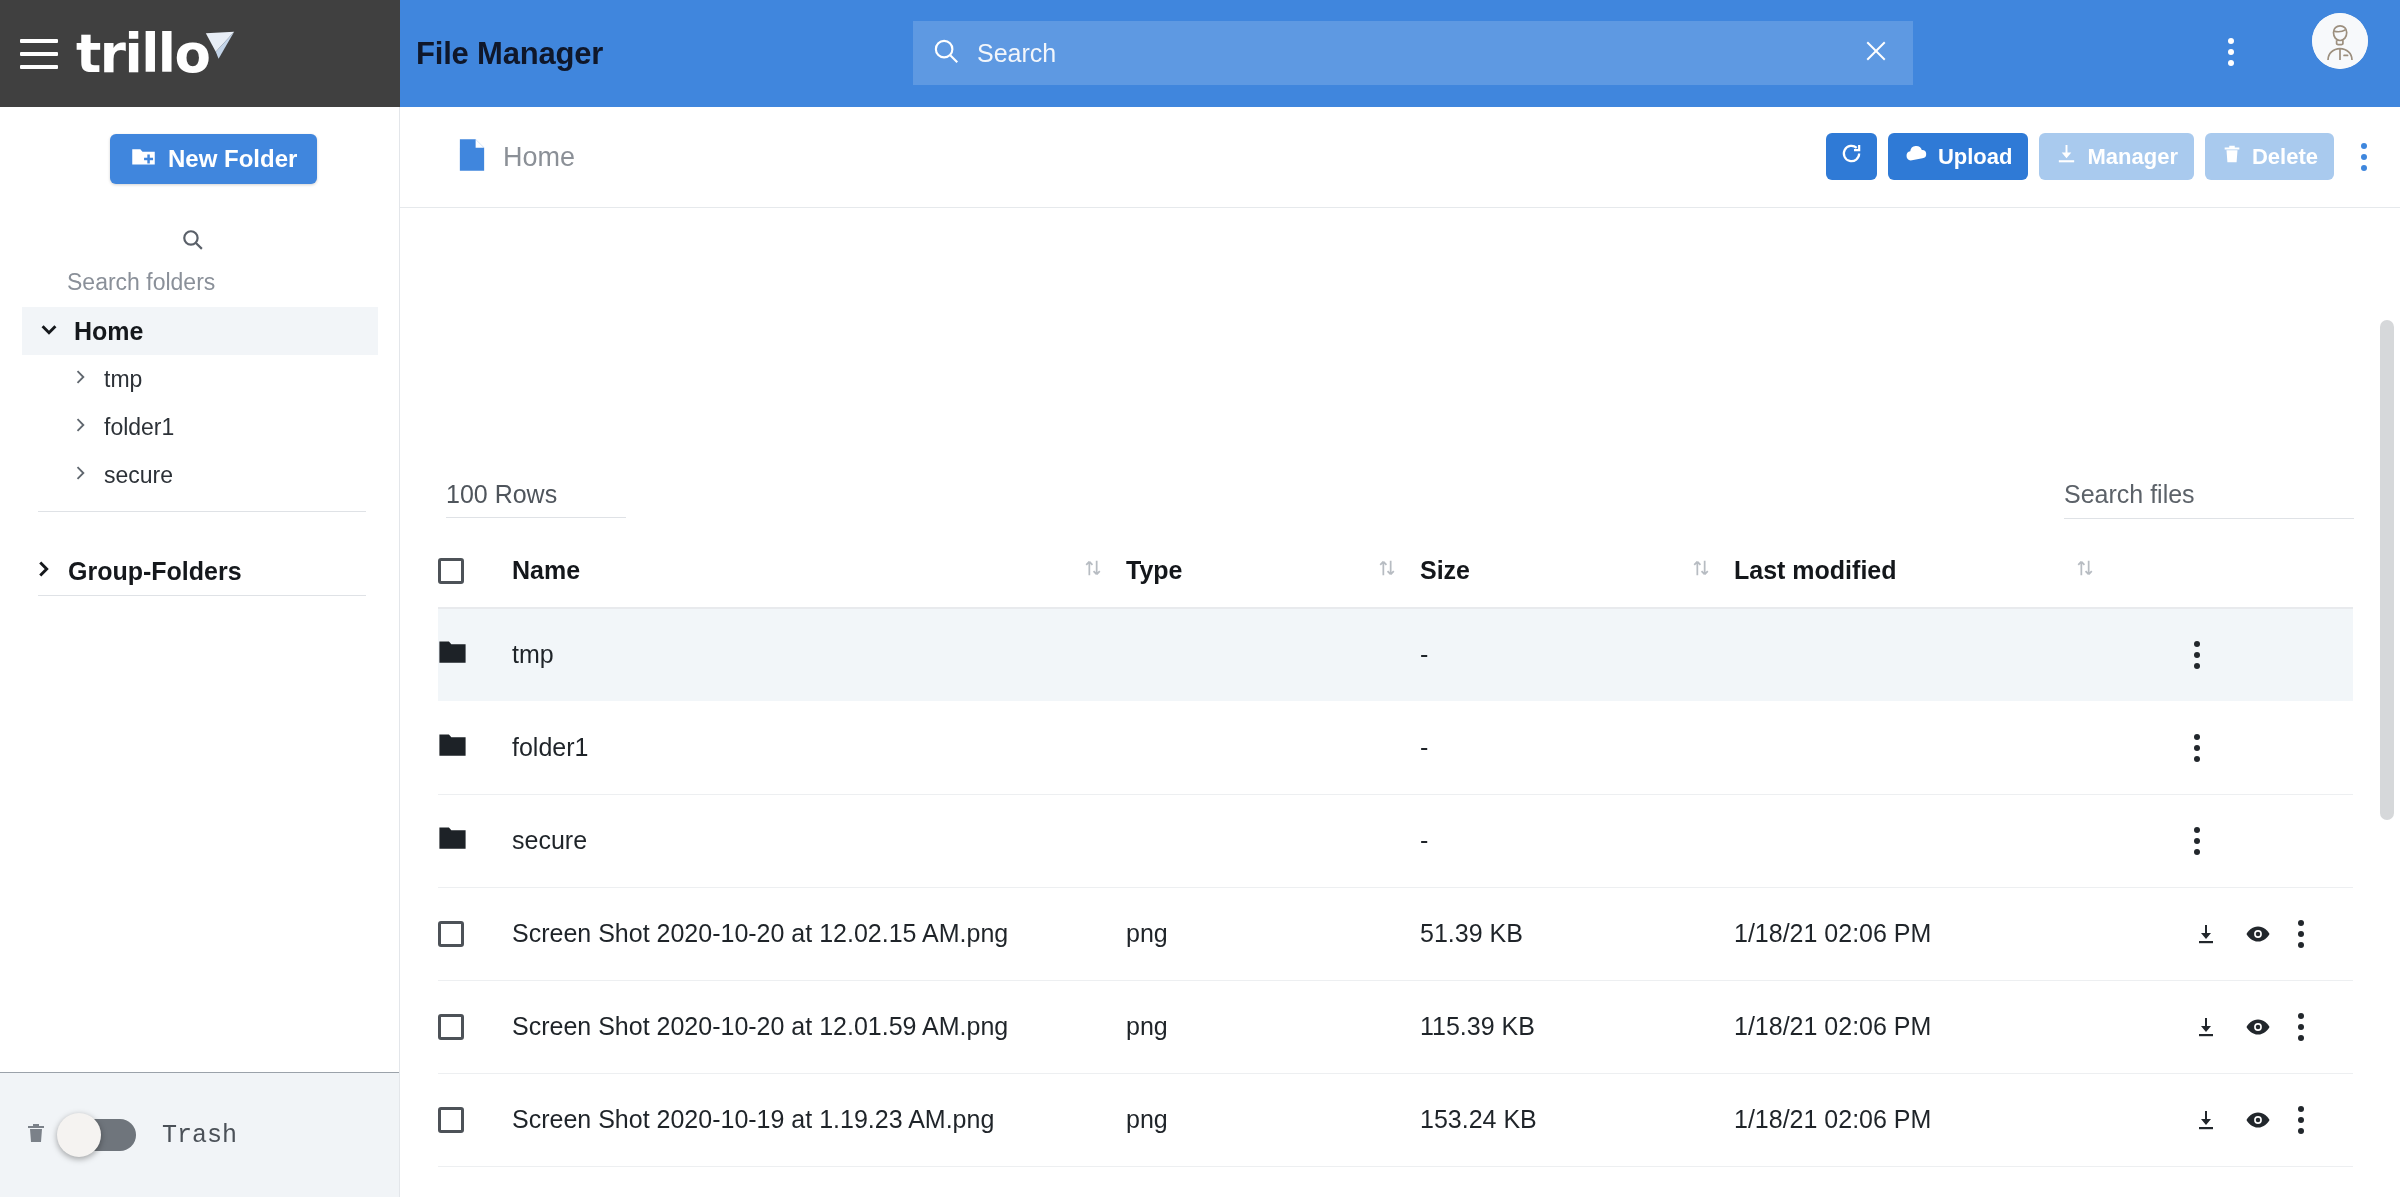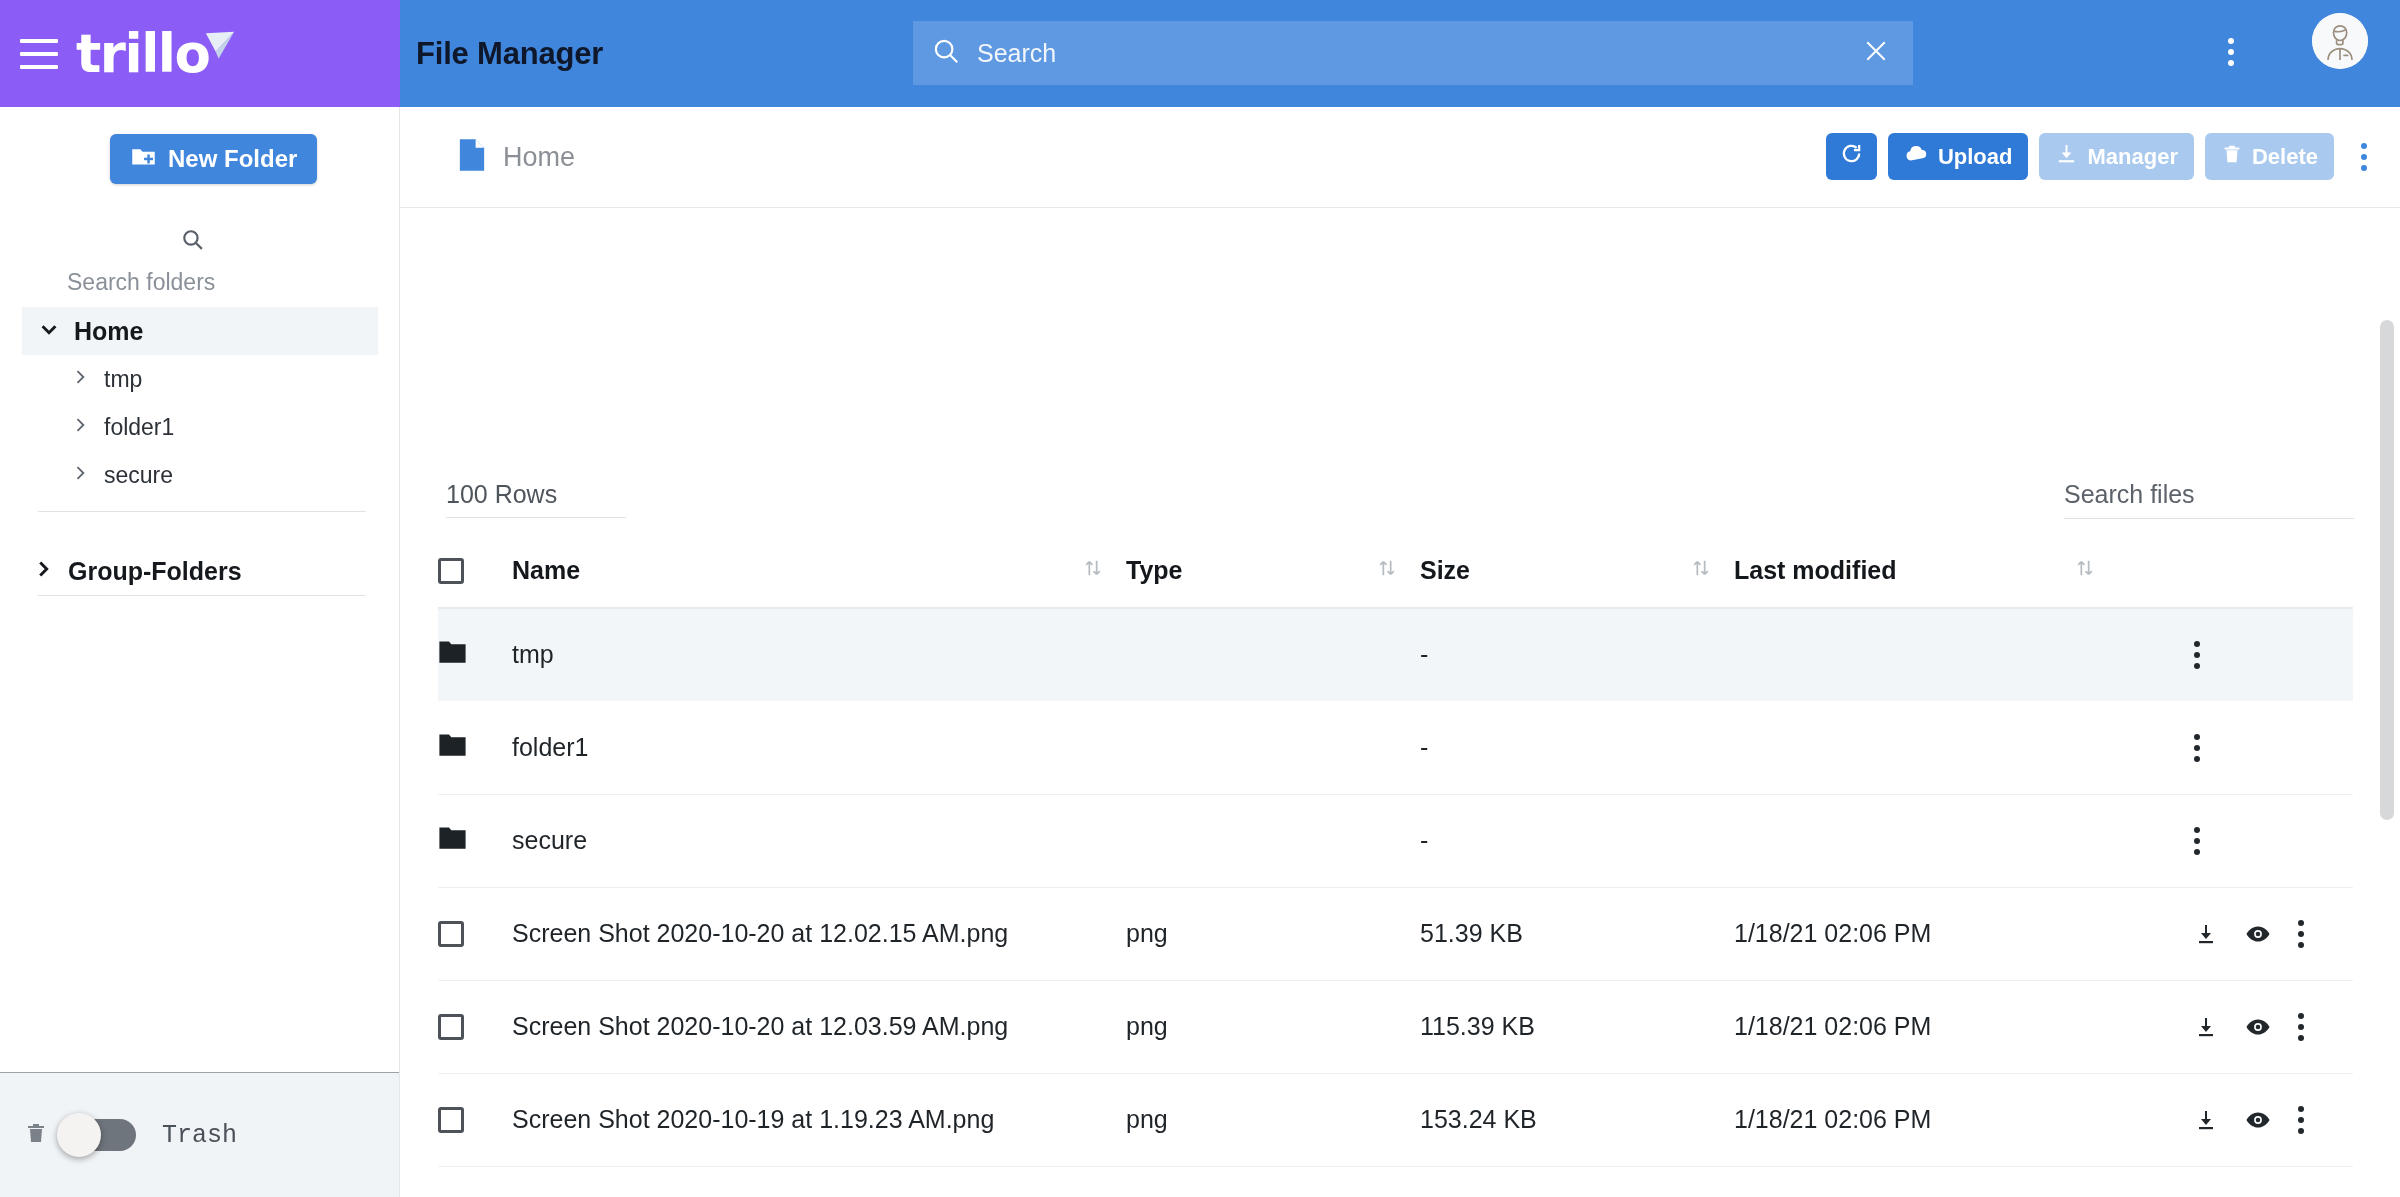--- a/index.html
+++ b/index.html
@@ -12,21 +12,21 @@
 
   
   #topbar {
     position: absolute; top: 0; left: 0;
     width: 2400px; height: 107px;
     background: #4086dd;
     display: flex; align-items: center;
   }
   #brandzone {
     width: 400px; height: 107px;
-    background: #8b5cf6;
+    background: #404040;
     display: flex; align-items: center;
     padding-left: 20px;
     flex: 0 0 400px;
   }
   .hamburger {
     width: 38px; height: 30px;
     display: flex; flex-direction: column; justify-content: space-between;
     cursor: pointer; margin-right: 18px;
   }
   .hamburger span { display:block; height:4px; background:#fff; border-radius:1px; }
@@ -572,21 +572,21 @@
                   <i></i>
                   <i></i>
                 </span>
               </span>
             </td>
           </tr>
           <tr>
             <td class="c-check">
               <span class="cb"></span>
             </td>
-            <td class="c-name" colspan="2">Screen Shot 2020-10-20 at 12.03.59 AM.png</td>
+            <td class="c-name" colspan="2">Screen Shot 2020-10-20 at 12.01.59 AM.png</td>
             <td class="c-type" colspan="2">png</td>
             <td class="c-size" colspan="2">115.39 KB</td>
             <td class="c-mod" colspan="2">1/18/21 02:06 PM</td>
             <td class="c-act">
               <span class="rowacts">
                 <span class="ic">
                   <svg width="24" height="24" viewBox="0 0 24 24" fill="#22272c">
                     <path d="M11 3h2v8h4l-5 6-5-6h4z"></path>
                     <rect x="5" y="19" width="14" height="2.2"></rect>
                   </svg>

